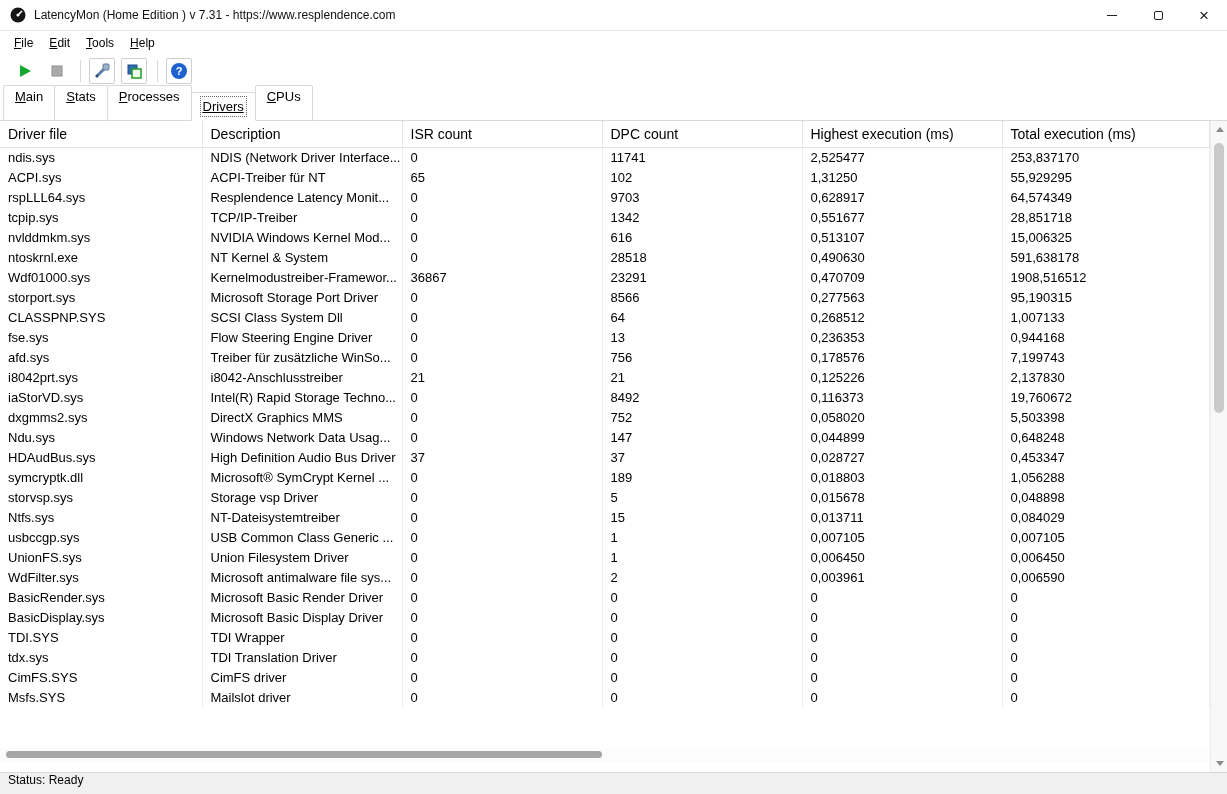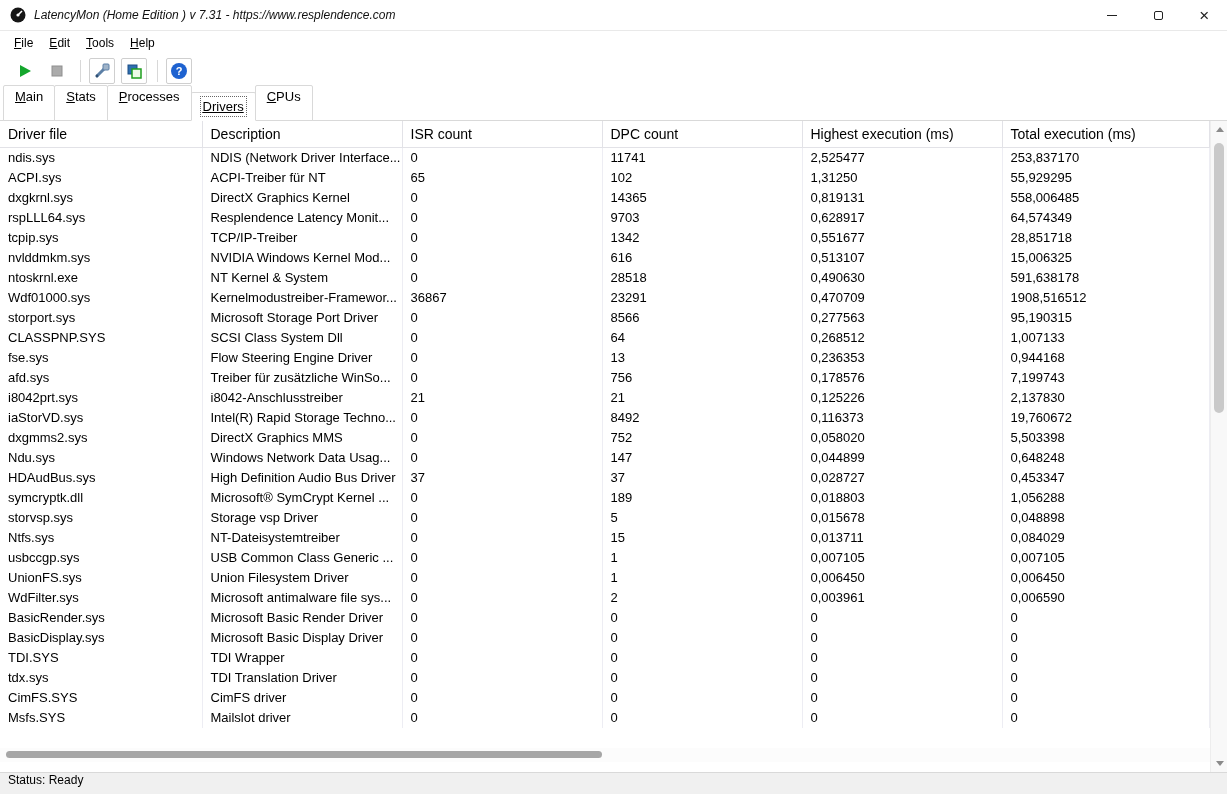--- a/index.html
+++ b/index.html
@@ -2,21 +2,21 @@
 <html style="--play-green: #14a62d; --stop-gray: #ababab; --help-blue: #1e62d0; --copy-back-blue: #2f6fb0; --copy-front-green: #1f9f1f; --tool-blue: #5b7fa6;"><head>
 <meta charset="utf-8">
 <style>
   * { margin:0; padding:0; box-sizing:border-box; }
   html,body { width:1227px; height:794px; overflow:hidden; background:#fff;
               font-family:"Liberation Sans", sans-serif; font-size:13px; color:#000; }
   .window { width:1227px; height:794px; display:flex; flex-direction:column; background:#fff; }
 
   
   .titlebar { height:46px; flex:0 0 30px; display:flex; align-items:center;
-              background:#fff; border-bottom:1px solid #e9e9e9; padding-left:10px;font-style:italic; }
+              background:#fff; border-bottom:1px solid #e9e9e9; padding-left:10px; }
   .app-icon { width:16px; height:16px; margin-right:8px; display:inline-flex; }
   .title-text { font-size:12px; color:#111; white-space:nowrap; }
   .win-controls { margin-left:auto; display:flex; height:30px; }
   .win-btn { width:46px; height:30px; display:flex; align-items:center; justify-content:center; cursor:default; }
   .glyph-min { width:10px; border-top:1px solid #222; display:inline-block; }
   .glyph-max { width:9px; height:9px; border:1px solid #222; border-radius:2px; display:inline-block; }
   .glyph-close { font-size:17px; line-height:17px; color:#222; }
 
   
   .menubar { height:24px; flex:0 0 24px; display:flex; align-items:center; padding-left:6px;
@@ -186,28 +186,20 @@
           </tr>
           <tr>
             <td>ACPI.sys</td>
             <td>ACPI-Treiber für NT</td>
             <td>65</td>
             <td>102</td>
             <td>1,31250</td>
             <td>55,929295</td>
           </tr>
           <tr>
-            <td>dxgkrnl.sys</td>
-            <td>DirectX Graphics Kernel</td>
-            <td>0</td>
-            <td>14365</td>
-            <td>0,819131</td>
-            <td>558,006485</td>
-          </tr>
-          <tr>
             <td>rspLLL64.sys</td>
             <td>Resplendence Latency Monit...</td>
             <td>0</td>
             <td>9703</td>
             <td>0,628917</td>
             <td>64,574349</td>
           </tr>
           <tr>
             <td>tcpip.sys</td>
             <td>TCP/IP-Treiber</td>

